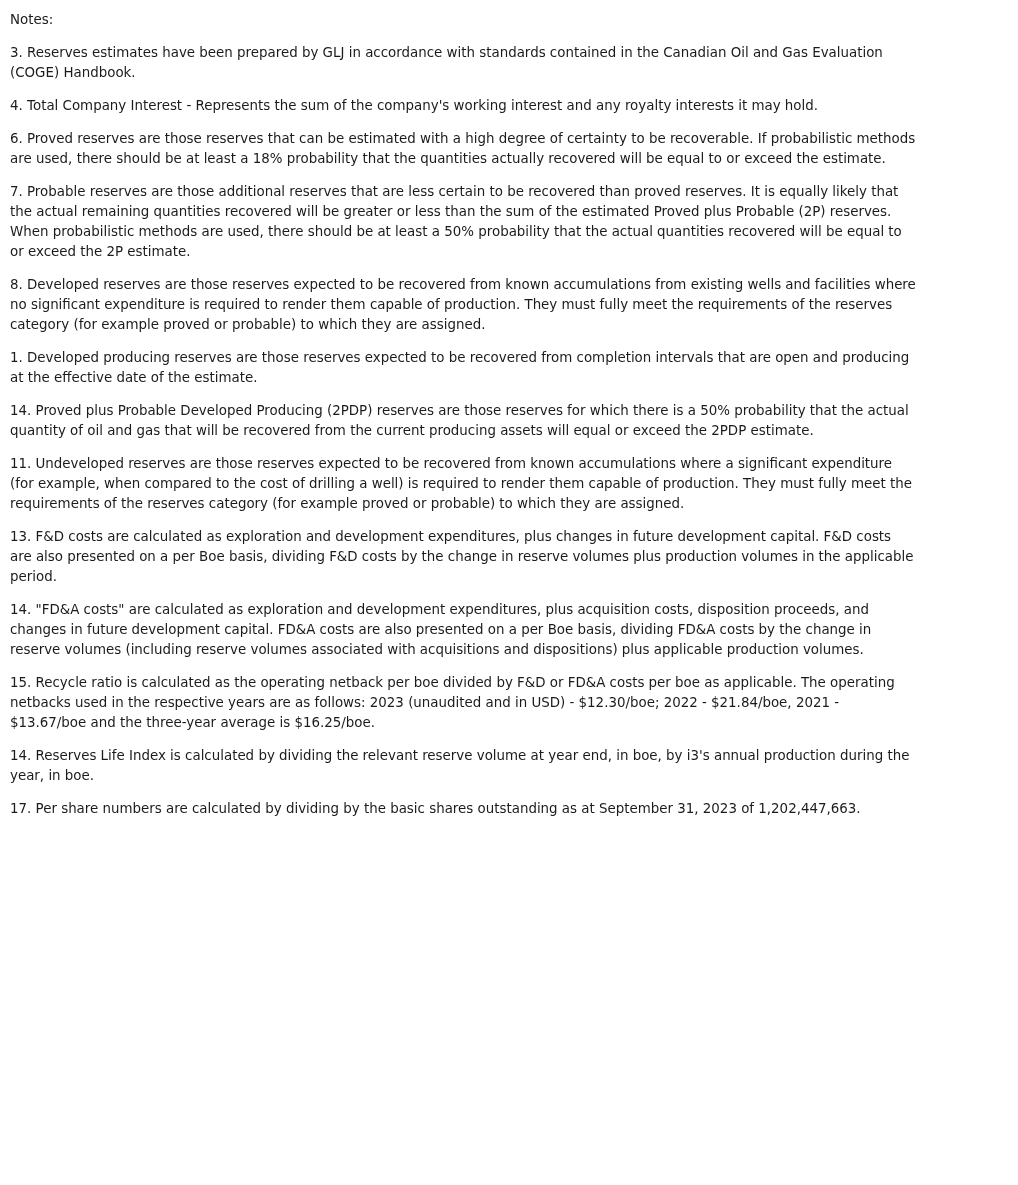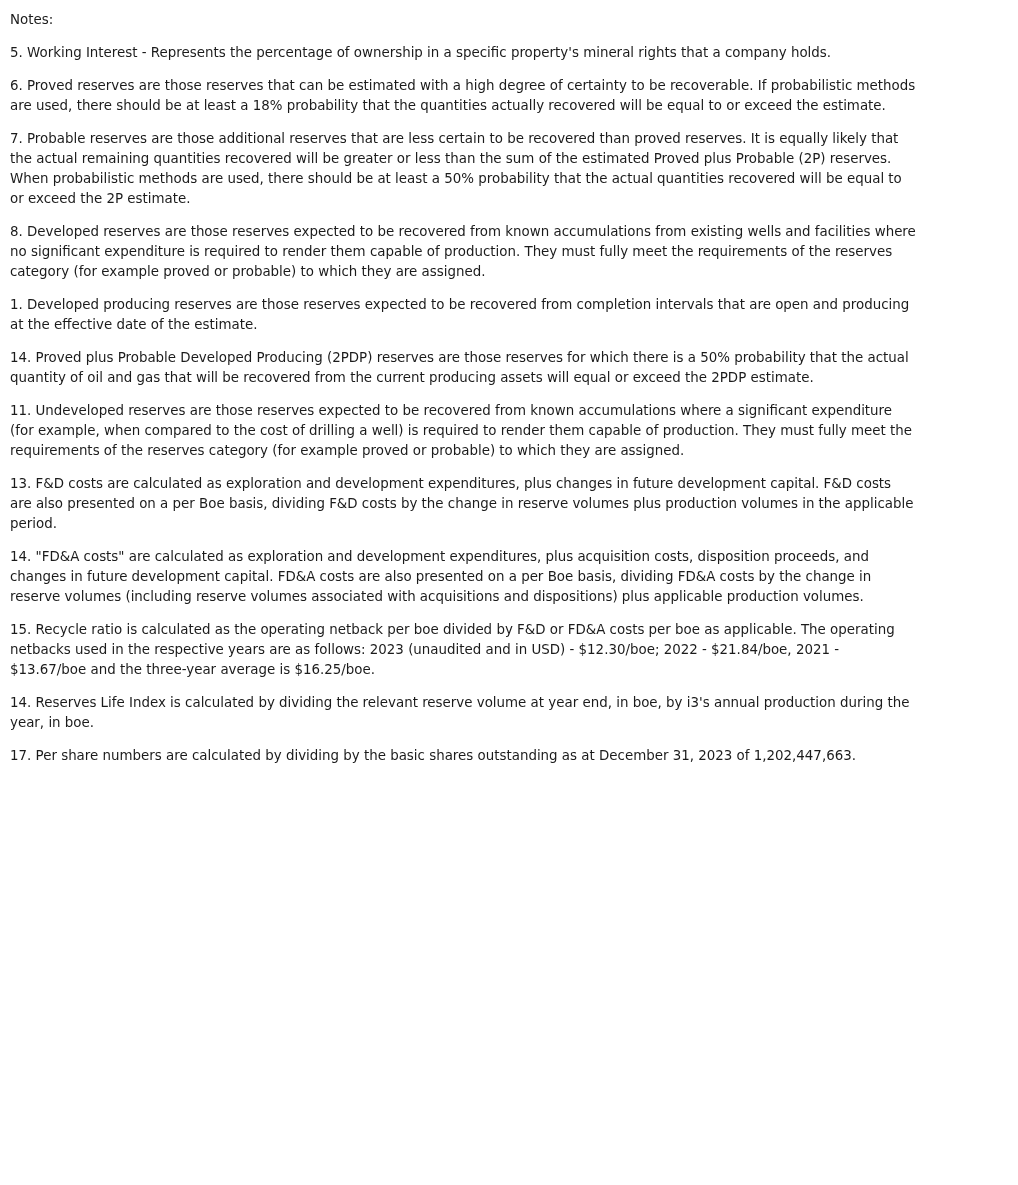--- a/index.html
+++ b/index.html
@@ -28,25 +28,26 @@
   }
   .para:last-child {
     margin-bottom: 0;
   }
 </style>
 </head>
 <body>
 
 <main class="document">
   <p class="para">Notes:</p>
-  <p class="para">5. Working Interest - Represents the percentage of ownership in a specific property's mineral rights that a company holds.</p>
+  <p class="para">3. Reserves estimates have been prepared by GLJ in accordance with standards contained in the Canadian Oil and Gas Evaluation (COGE) Handbook.</p>
+  <p class="para">4. Total Company Interest - Represents the sum of the company's working interest and any royalty interests it may hold.</p>
   <p class="para">6. Proved reserves are those reserves that can be estimated with a high degree of certainty to be recoverable. If probabilistic methods are used, there should be at least a 18% probability that the quantities actually recovered will be equal to or exceed the estimate.</p>
   <p class="para">7. Probable reserves are those additional reserves that are less certain to be recovered than proved reserves. It is equally likely that the actual remaining quantities recovered will be greater or less than the sum of the estimated Proved plus Probable (2P) reserves. When probabilistic methods are used, there should be at least a 50% probability that the actual quantities recovered will be equal to or exceed the 2P estimate.</p>
   <p class="para">8. Developed reserves are those reserves expected to be recovered from known accumulations from existing wells and facilities where no significant expenditure is required to render them capable of production. They must fully meet the requirements of the reserves category (for example proved or probable) to which they are assigned.</p>
   <p class="para">1. Developed producing reserves are those reserves expected to be recovered from completion intervals that are open and producing at the effective date of the estimate.</p>
   <p class="para">14. Proved plus Probable Developed Producing (2PDP) reserves are those reserves for which there is a 50% probability that the actual quantity of oil and gas that will be recovered from the current producing assets will equal or exceed the 2PDP estimate.</p>
   <p class="para">11. Undeveloped reserves are those reserves expected to be recovered from known accumulations where a significant expenditure (for example, when compared to the cost of drilling a well) is required to render them capable of production. They must fully meet the requirements of the reserves category (for example proved or probable) to which they are assigned.</p>
   <p class="para">13. F&amp;D costs are calculated as exploration and development expenditures, plus changes in future development capital. F&amp;D costs are also presented on a per Boe basis, dividing F&amp;D costs by the change in reserve volumes plus production volumes in the applicable period.</p>
   <p class="para">14. "FD&amp;A costs" are calculated as exploration and development expenditures, plus acquisition costs, disposition proceeds, and changes in future development capital. FD&amp;A costs are also presented on a per Boe basis, dividing FD&amp;A costs by the change in reserve volumes (including reserve volumes associated with acquisitions and dispositions) plus applicable production volumes.</p>
   <p class="para">15. Recycle ratio is calculated as the operating netback per boe divided by F&amp;D or FD&amp;A costs per boe as applicable. The operating netbacks used in the respective years are as follows: 2023 (unaudited and in USD) - $12.30/boe; 2022 - $21.84/boe, 2021 - $13.67/boe and the three-year average is $16.25/boe.</p>
   <p class="para">14. Reserves Life Index is calculated by dividing the relevant reserve volume at year end, in boe, by i3's annual production during the year, in boe.</p>
-  <p class="para">17. Per share numbers are calculated by dividing by the basic shares outstanding as at December 31, 2023 of 1,202,447,663.</p>
+  <p class="para">17. Per share numbers are calculated by dividing by the basic shares outstanding as at September 31, 2023 of 1,202,447,663.</p>
 </main>
 
 </body></html>

